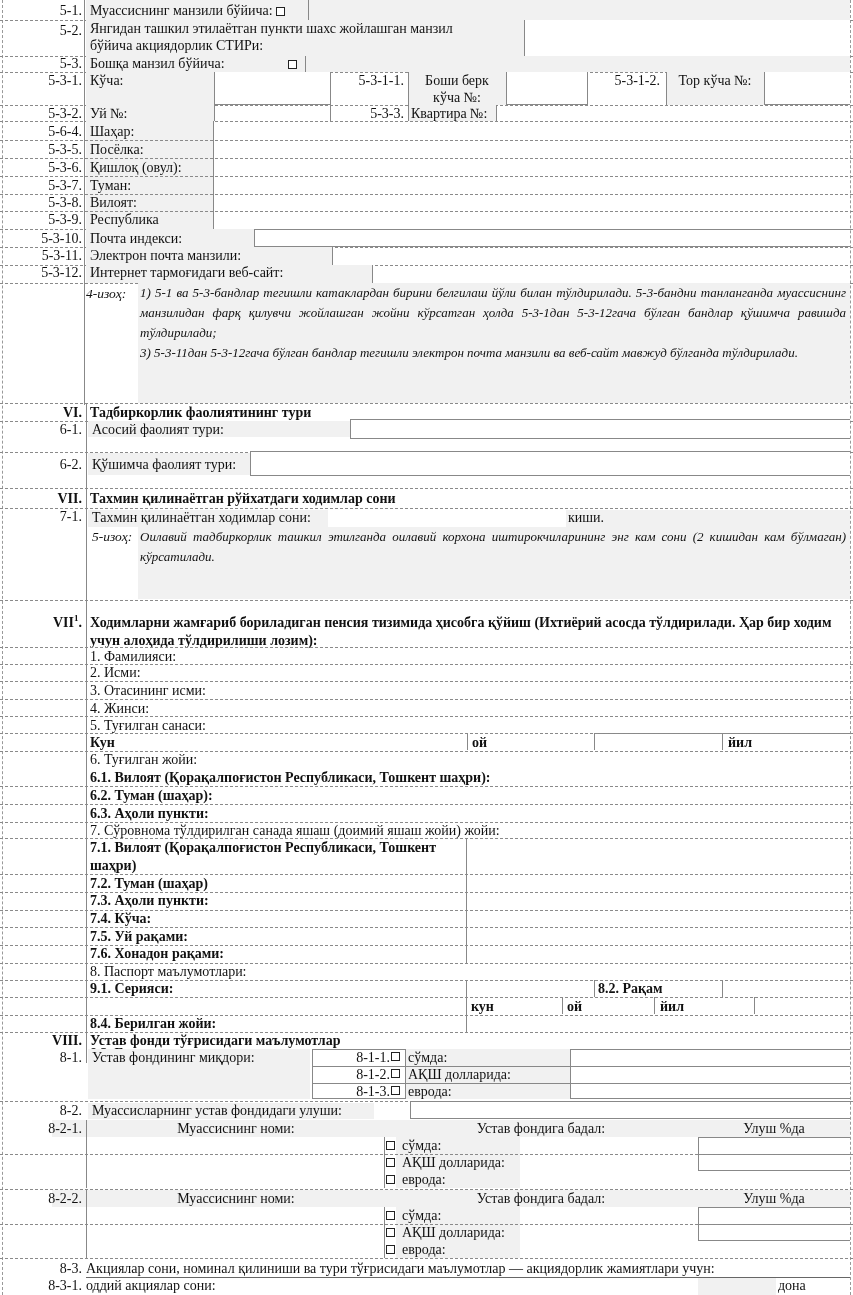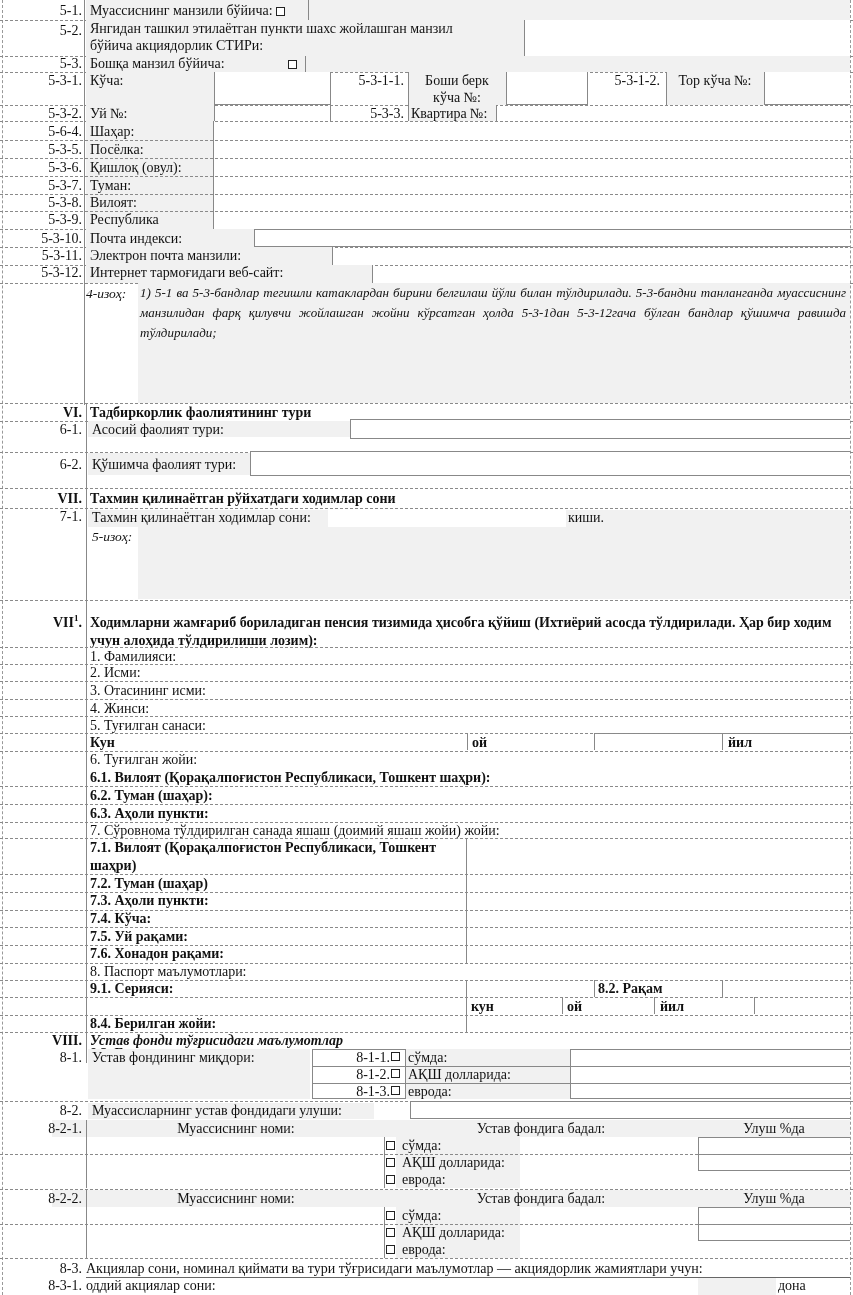--- a/index.html
+++ b/index.html
@@ -108,20 +108,21 @@
 <div class="abs gray" style="left:86px;top:265px;width:286px;height:18px;"></div>
 <div class="num" style="left:10px;width:72px;top:264px;">5-3-12.</div>
 <div class="lbl" style="left:90px;top:264px;">Интернет тармоғидаги веб-сайт:</div>
 <div class="abs" style="left:372px;top:265px;width:478px;height:18px;border-left:1px solid #888;"></div>
 <div class="dash" style="top:283px;"></div>
 
 <div class="abs gray" style="left:138px;top:283px;width:712px;height:120px;"></div>
 <div class="lbl i" style="left:86px;top:285px;font-size:13.5px;">4-изоҳ:</div>
 <div class="note" style="left:140px;top:283px;width:706px;">
   <div>1) 5-1 ва 5-3-бандлар тегишли катаклардан бирини белгилаш йўли билан тўлдирилади. 5-3-бандни танланганда муассиснинг манзилидан фарқ қилувчи жойлашган жойни кўрсатган ҳолда 5-3-1дан 5-3-12гача бўлган бандлар қўшимча равишда тўлдирилади;</div>
+  <div>3) 5-3-11дан 5-3-12гача бўлган бандлар тегишли электрон почта манзили ва веб-сайт мавжуд бўлганда тўлдирилади.</div>
 </div>
 <div class="dash" style="top:403px;"></div>
 
 <div class="vl" style="left:86px;top:403px;height:660px;"></div>
 <div class="num b" style="left:10px;width:72px;top:404px;">VI.</div>
 <div class="lbl b" style="left:90px;top:404px;">Тадбиркорлик фаолиятининг тури</div>
 <div class="dash" style="top:421px;"></div>
 <div class="abs gray" style="left:88px;top:421px;width:262px;height:16px;"></div>
 <div class="num" style="left:10px;width:72px;top:421px;">6-1.</div>
 <div class="lbl" style="left:92px;top:421px;">Асосий фаолият тури:</div>
@@ -137,20 +138,21 @@
 <div class="lbl b" style="left:90px;top:490px;">Тахмин қилинаётган рўйхатдаги ходимлар сони</div>
 <div class="dash" style="top:508px;"></div>
 <div class="abs gray" style="left:88px;top:510px;width:762px;height:17px;"></div>
 <div class="num" style="left:10px;width:72px;top:508px;">7-1.</div>
 <div class="lbl" style="left:92px;top:509px;">Тахмин қилинаётган ходимлар сони:</div>
 <div class="abs" style="left:328px;top:510px;width:238px;height:17px;background:#fff;"></div>
 <div class="lbl" style="left:568px;top:509px;">киши.</div>
 <div class="abs gray" style="left:138px;top:527px;width:712px;height:72px;"></div>
 <div class="lbl i" style="left:92px;top:528px;font-size:13.5px;">5-изоҳ:</div>
 <div class="note" style="left:140px;top:527px;width:706px;">
+  <div>Оилавий тадбиркорлик ташкил этилганда оилавий корхона иштирокчиларининг энг кам сони (2 кишидан кам бўлмаган) кўрсатилади.</div>
 </div>
 <div class="dash" style="top:600px;"></div>
 
 <div class="num b" style="left:10px;width:72px;top:614px;font-size:14px;"><span>VII</span><span class="sup">1</span><span>.</span></div>
 <div class="lbl b" style="left:90px;top:614px;width:756px;white-space:normal;line-height:18px;">Ходимларни жамғариб бориладиган пенсия тизимида ҳисобга қўйиш (Ихтиёрий асосда тўлдирилади. Ҳар бир ходим учун алоҳида тўлдирилиши лозим):</div>
 <div class="dash" style="top:647px;"></div>
 <div class="lbl" style="left:90px;top:648px;">1. Фамилияси:</div>
 <div class="dash" style="top:664px;"></div>
 <div class="lbl" style="left:90px;top:664px;">2. Исми:</div>
 <div class="dash" style="top:681px;"></div>
@@ -204,21 +206,21 @@
 <div class="vl" style="left:562px;top:997px;height:17px;"></div>
 <div class="lbl b" style="left:567px;top:998px;">ой</div>
 <div class="vl" style="left:654px;top:997px;height:17px;"></div>
 <div class="lbl b" style="left:660px;top:998px;">йил</div>
 <div class="vl" style="left:754px;top:997px;height:17px;"></div>
 <div class="dash" style="top:1015px;"></div>
 <div class="lbl b" style="left:90px;top:1015px;">8.4. Берилган жойи:</div>
 <div class="dash" style="top:1032px;"></div>
 
 <div class="num b" style="left:10px;width:72px;top:1032px;">VIII.</div>
-<div class="lbl b" style="left:90px;top:1032px;font-style:italic;">Устав фонди тўғрисидаги маълумотлар</div>
+<div class="lbl b" style="left:90px;top:1032px;">Устав фонди тўғрисидаги маълумотлар</div>
 <div class="abs gray" style="left:88px;top:1049px;width:222px;height:50px;"></div>
 <div class="num" style="left:10px;width:72px;top:1049px;">8-1.</div>
 <div class="lbl" style="left:92px;top:1049px;">Устав фондининг миқдори:</div>
 
 <div class="box" style="left:312px;top:1049px;width:94px;height:50px;"></div>
 <div class="hl" style="left:312px;top:1066px;width:94px;"></div>
 <div class="hl" style="left:312px;top:1083px;width:94px;"></div>
 <div class="abs gray" style="left:406px;top:1049px;width:164px;height:50px;"></div>
 <div class="box" style="left:570px;top:1049px;width:280px;height:50px;border-right:none;"></div>
 <div class="hl" style="left:406px;top:1066px;width:444px;"></div>
@@ -272,18 +274,18 @@
 <div class="cbabs" style="left:386px;top:1228px;"></div>
 <div class="lbl" style="left:402px;top:1224px;">АҚШ долларида:</div>
 <div class="cbabs" style="left:386px;top:1245px;"></div>
 <div class="lbl" style="left:402px;top:1241px;">еврода:</div>
 <div class="box" style="left:698px;top:1207px;width:152px;height:34px;border-right:none;"></div>
 <div class="hl" style="left:698px;top:1224px;width:152px;"></div>
 <div class="dash" style="top:1224px;"></div>
 <div class="dash" style="top:1258px;"></div>
 
 <div class="num" style="left:10px;width:72px;top:1260px;">8-3.</div>
-<div class="lbl" style="left:86px;top:1260px;">Акциялар сони, номинал қиймати ва тури тўғрисидаги маълумотлар — акциядорлик жамиятлари учун:</div>
+<div class="lbl" style="left:86px;top:1260px;">Акциялар сони, номинал қилиниши ва тури тўғрисидаги маълумотлар — акциядорлик жамиятлари учун:</div>
 <div class="hl" style="left:86px;top:1277px;width:764px;border-top:1px solid #666;"></div>
 <div class="num" style="left:10px;width:72px;top:1277px;">8-3-1.</div>
 <div class="lbl" style="left:86px;top:1277px;">оддий акциялар сони:</div>
 <div class="abs gray" style="left:698px;top:1278px;width:78px;height:17px;"></div>
 <div class="lbl" style="left:778px;top:1277px;">дона</div>
 
 </body></html>

